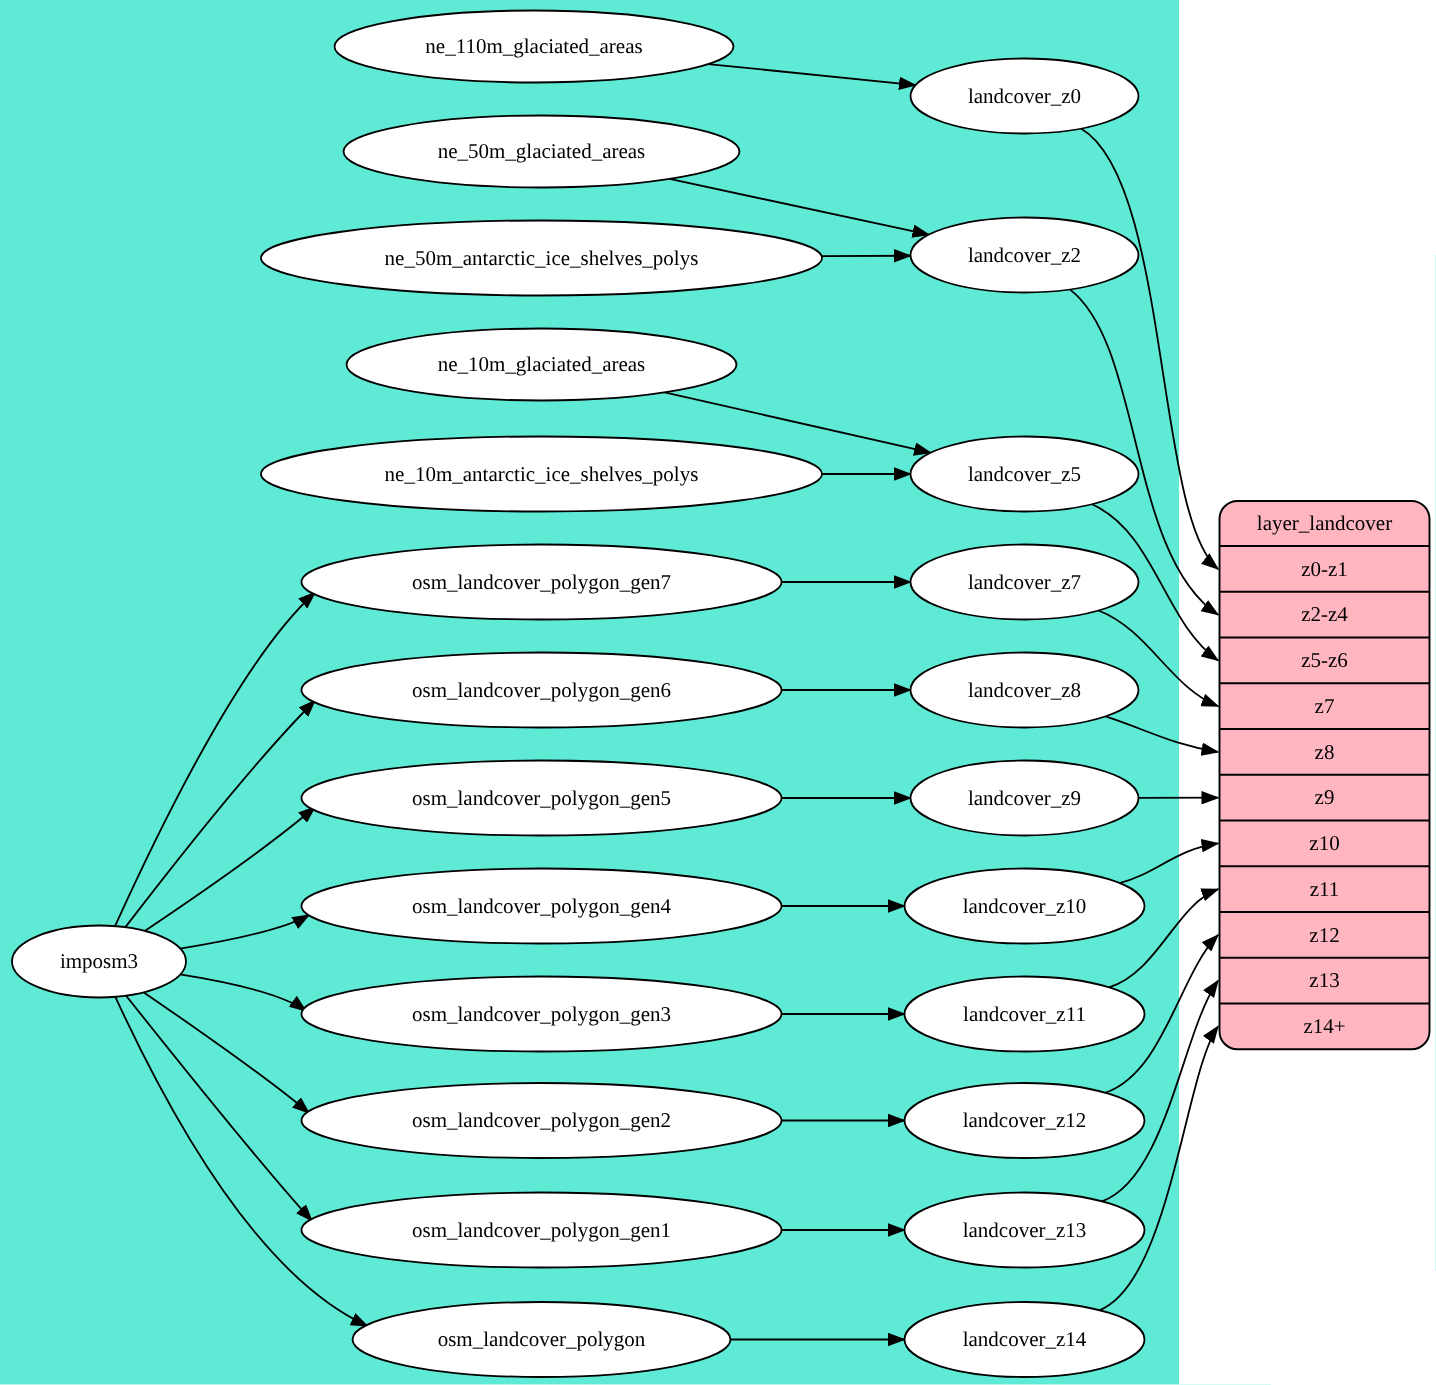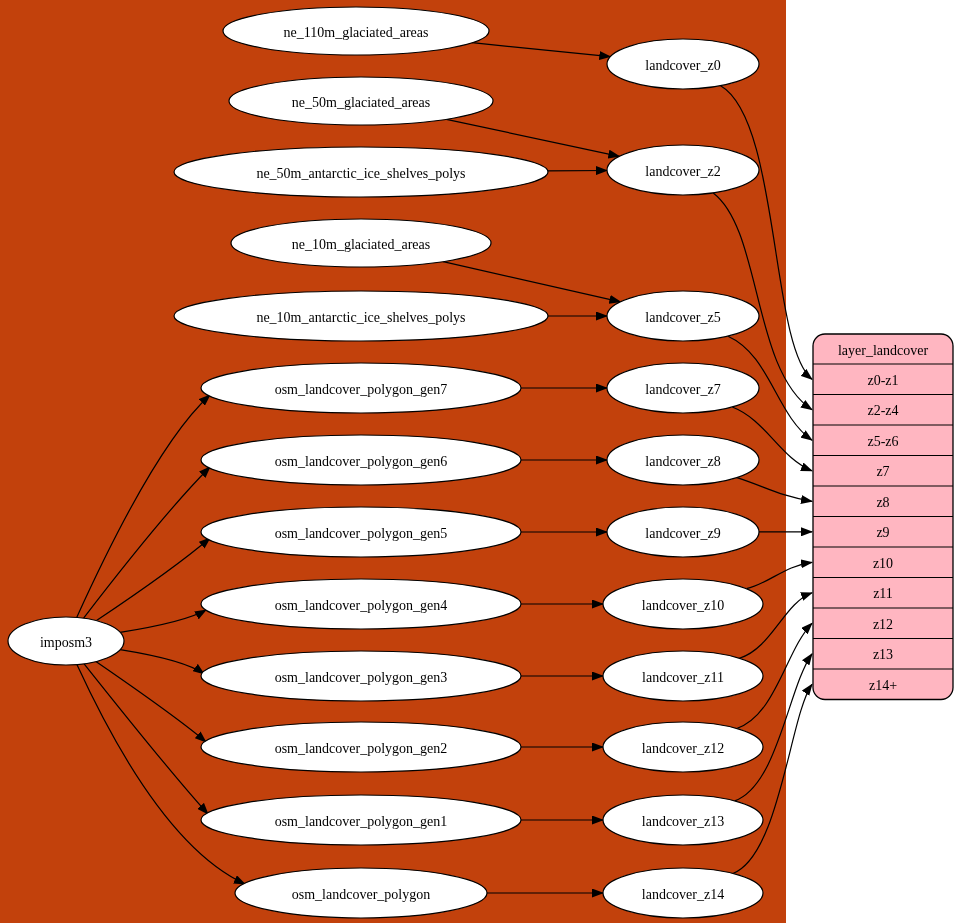--- a/index.html
+++ b/index.html
@@ -1,16 +1,16 @@
 <!DOCTYPE html>
 <html><head>
 <meta charset="utf-8">
 <style>
   html,body{margin:0;padding:0;background:#ffffff;}
-  #stage{position:relative;width:786px;height:923px;background:#c2410c;}
+  #stage{position:relative;width:786px;height:923px;background:#5eead4;}
   svg{display:block;}
   .edge{fill:none;stroke:#000000;stroke-width:1.2;}
   .node-ellipse{fill:#ffffff;stroke:#000000;stroke-width:1.2;}
   .node-label, .rec-label{
     font-family:"Liberation Serif","DejaVu Serif",serif;
     font-size:14px; fill:#000000;
     text-anchor:middle; dominant-baseline:central;
   }
   .rec-box{stroke:#000000;stroke-width:1.3;}
   .rec-sep{stroke:#000000;stroke-width:1.2;}

